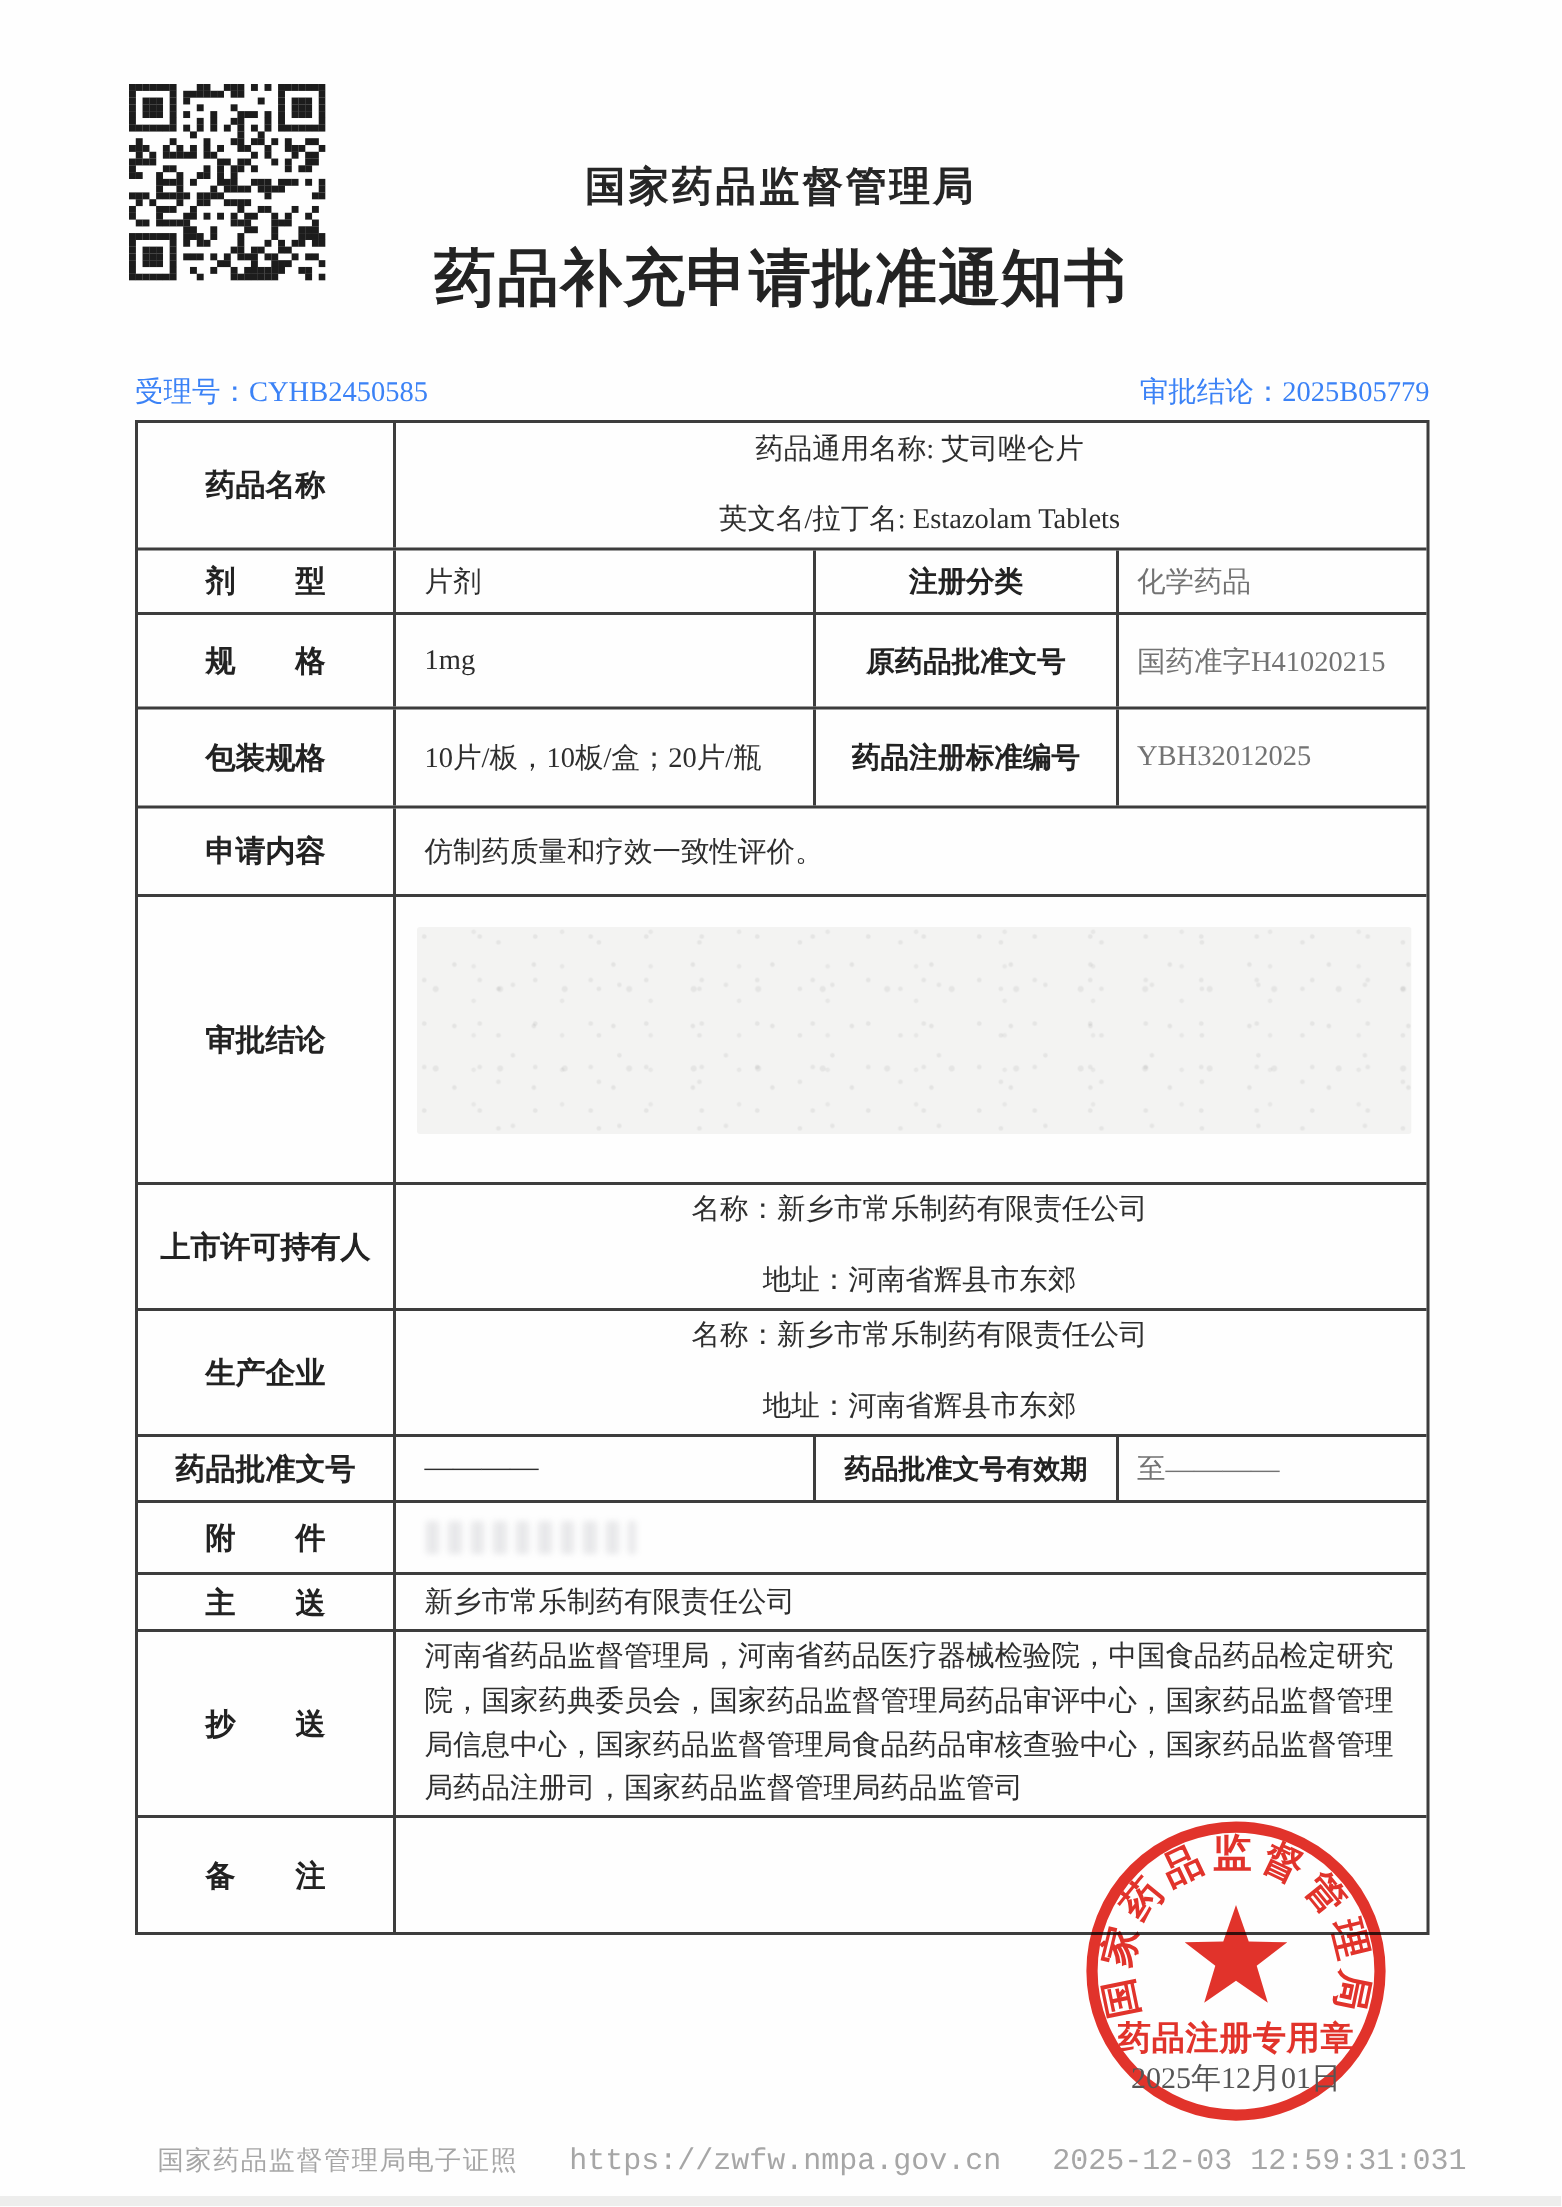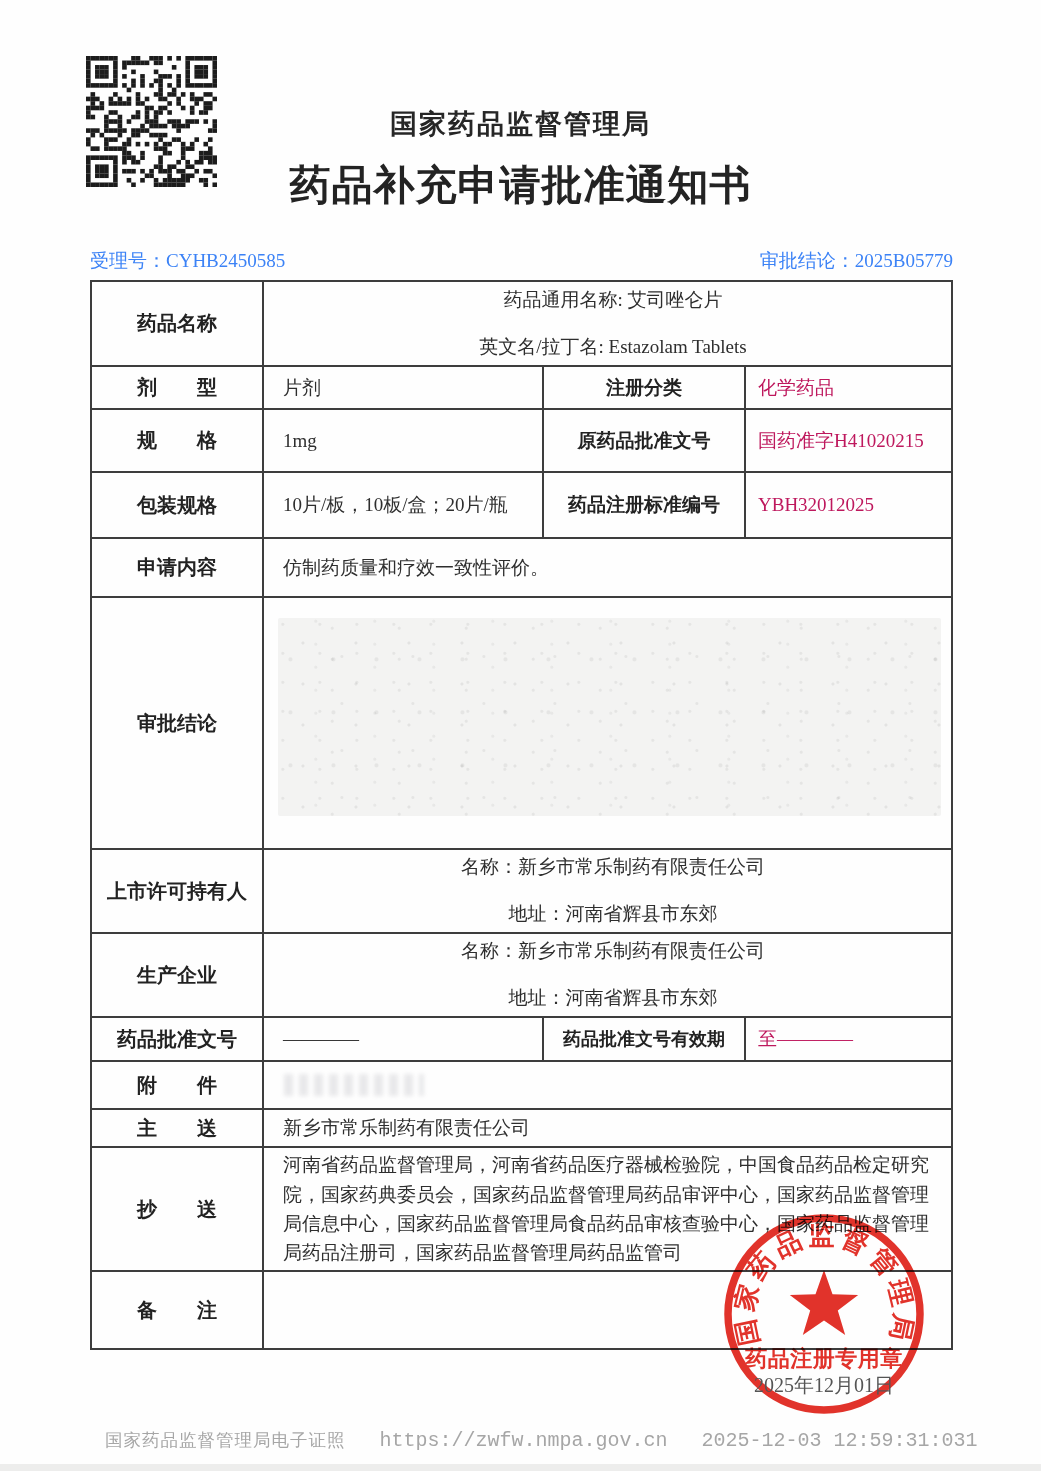--- a/index.html
+++ b/index.html
@@ -29,21 +29,21 @@
   .row{display:flex;border-bottom:2px solid #3d3d3d;box-sizing:border-box;}
   .row:last-child{border-bottom:none;}
   .c{box-sizing:border-box;border-right:2px solid #3d3d3d;display:flex;align-items:center;position:relative;}
   .c:last-child{border-right:none;}
   .c1{width:172px;justify-content:center;font-weight:bold;font-size:20px;color:#222;text-align:center;}
   .c2{width:280px;}
   .c3{width:202px;justify-content:center;font-weight:bold;font-size:19px;color:#222;text-align:center;}
   .c4{flex:1;}
   .cwide{flex:1;}
   .val{font-size:19px;padding-left:19px;padding-right:8px;color:#2e2e2e;}
-  .val4{font-size:19px;padding-left:12px;padding-right:4px;color:#be185d;}
+  .val4{font-size:19px;padding-left:12px;padding-right:4px;color:#737373;}
   .two-lines{display:flex;flex-direction:column;justify-content:center;gap:26px;}
   .two-lines div{line-height:1.1;}
   
   .noise{
     position:absolute;left:14px;right:10px;top:20px;bottom:32px;border-radius:2px;
     background-color:#f3f3f2;
     background-image:
       radial-gradient(circle at 13% 22%, rgba(40,40,40,.07) 1px, transparent 2px),
       radial-gradient(circle at 47% 61%, rgba(40,40,40,.08) 1px, transparent 2px),
       radial-gradient(circle at 81% 33%, rgba(40,40,40,.07) 1px, transparent 2px),
@@ -520,21 +520,21 @@
 
     <div class="row" style="height:59px">
       <div class="c c1">
           <span>申请内容</span>
         </div>
       <div class="c cwide val">
           <span>仿制药质量和疗效一致性评价。</span>
         </div>
     </div>
 
-    <div class="row" style="height:252px">
+    <div class="row" style="height:192px">
       <div class="c c1">
           <span>审批结论</span>
         </div>
       <div class="c cwide">
         <div class="noise"></div>
       </div>
     </div>
 
     <div class="row" style="height:84px">
       <div class="c c1">

